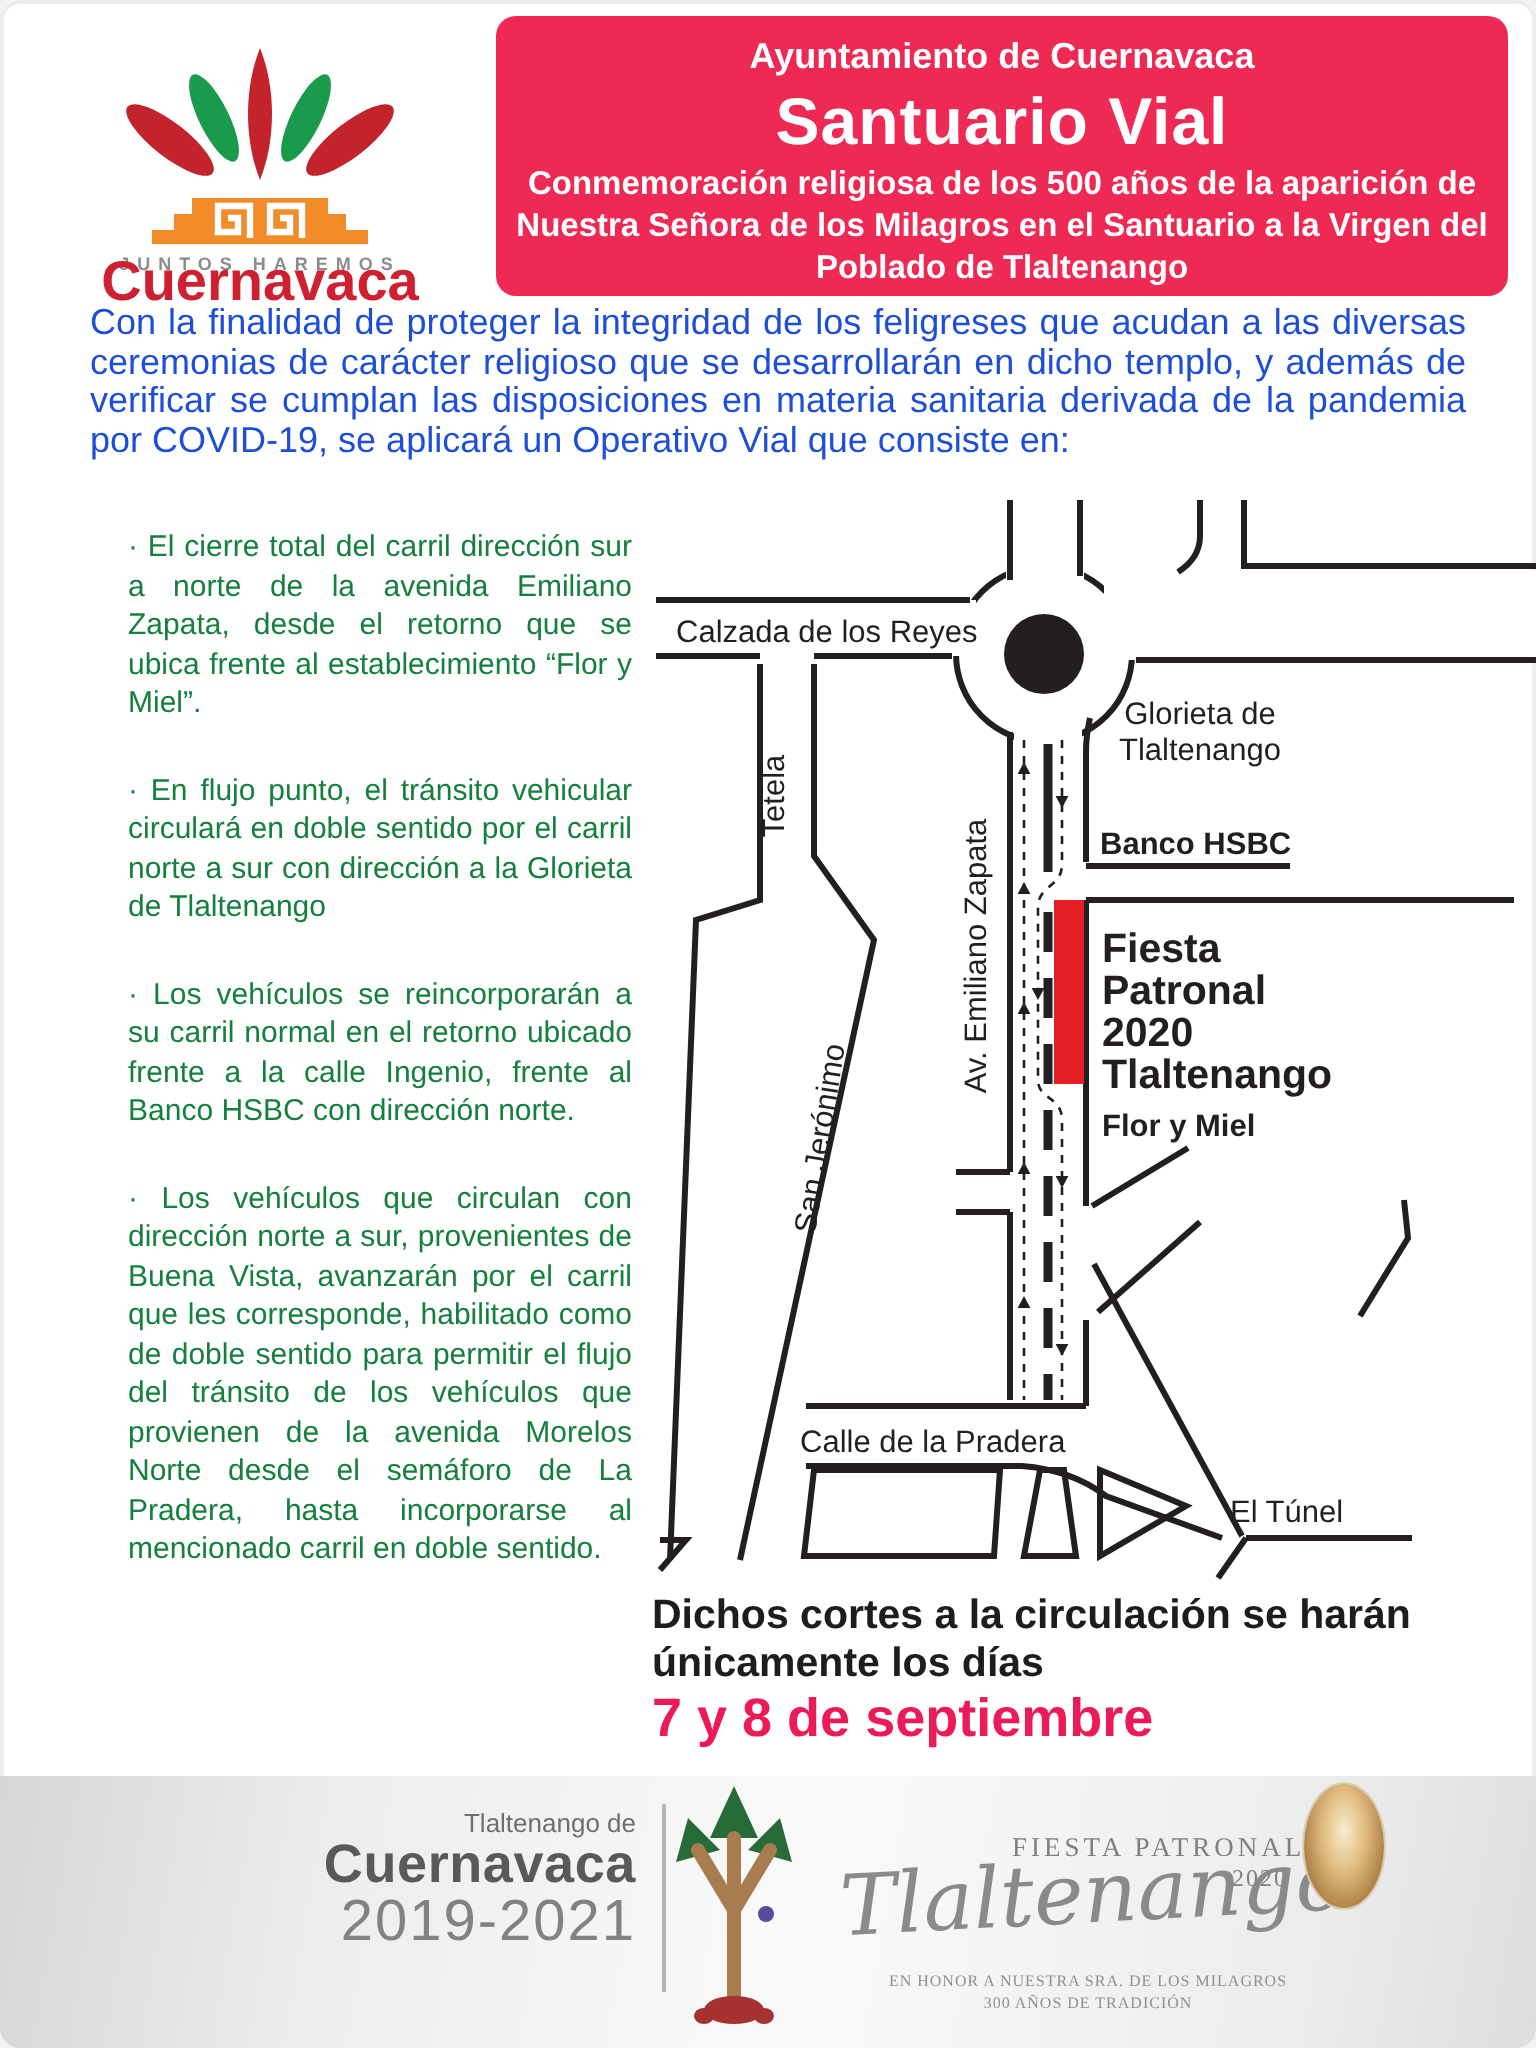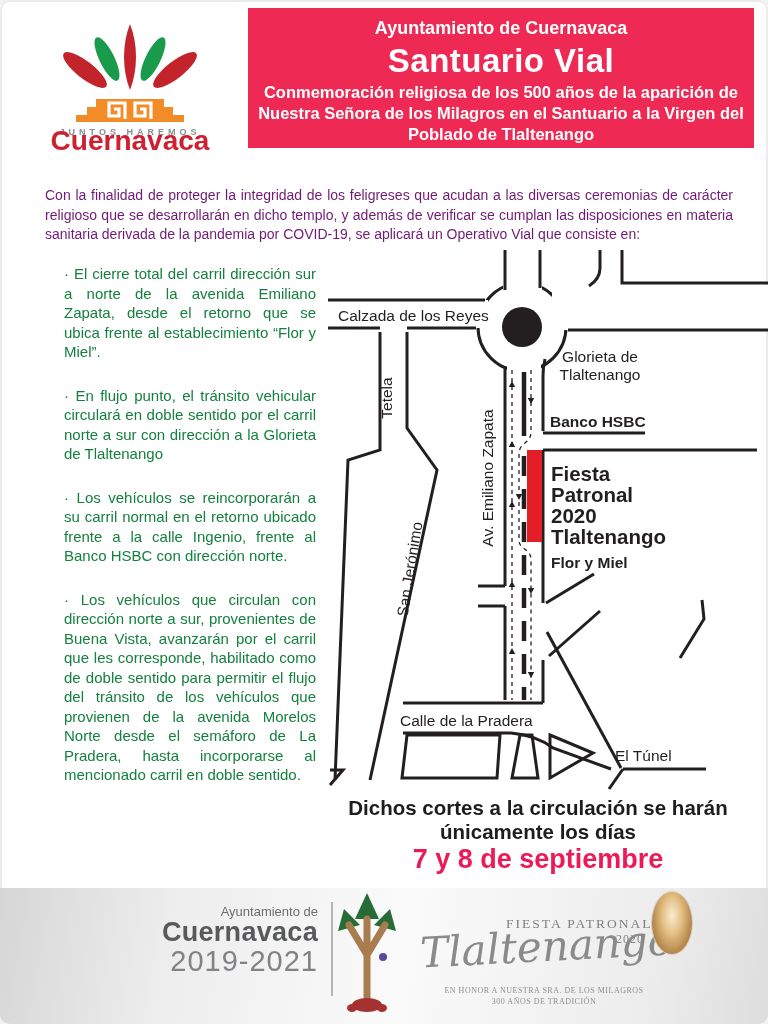--- a/index.html
+++ b/index.html
@@ -5,42 +5,42 @@
   html,body{margin:0;padding:0;background:#f2f2f2;}
   #page{
     position:relative;width:768px;height:1024px;background:#fff;overflow:hidden;
     font-family:"Liberation Sans",sans-serif;color:#2b2b2b;
     box-shadow:inset 0 0 0 2px #ececec;border-radius:10px;
   }
   
   #logo{position:absolute;left:30px;top:10px;width:200px;height:142px;}
   #banner{
     position:absolute;left:248px;top:8px;width:506px;height:140px;
-    background:#EE2A54;border-radius:0;color:#fff;text-align:center;
+    background:#EE2A54;border-radius:10px;color:#fff;text-align:center;
     padding-top:10px;box-sizing:border-box;
   }
   #banner .b-line1{font-size:18px;font-weight:700;margin-bottom:3px;}
   #banner .b-title{font-size:33px;font-weight:800;letter-spacing:.5px;margin-bottom:2px;}
   #banner .b-sub{font-size:16.5px;font-weight:700;line-height:21px;padding:0 8px;}
   
   #intro{
-    position:absolute;left:45px;top:186px;width:688px;
-    font-size:14px;line-height:19.5px;color:#701a75;text-align:justify;
+    position:absolute;left:45px;top:152px;width:688px;
+    font-size:18px;line-height:19.5px;color:#1d4ed8;text-align:justify;
   }
   
   #bullets{position:absolute;left:64px;top:264px;width:252px;}
   #bullets p{margin:0 0 24px 0;font-size:15px;line-height:19.5px;color:#15803d;text-align:justify;}
   
   #map{position:absolute;left:328px;top:248px;width:440px;height:545px;}
   #map text{font-family:"Liberation Sans",sans-serif;fill:#231f20;}
   .mlabel{font-size:15.5px;}
   .mbold{font-size:15.5px;font-weight:700;}
   .mheavy{font-size:20.5px;font-weight:800;}
   
-  #notice{position:absolute;left:326px;top:795px;width:424px;text-align:center;}
+  #notice{position:absolute;left:326px;top:795px;width:424px;text-align:left;}
   #notice .n1{font-size:20.5px;font-weight:800;color:#1d1d1d;line-height:25px;}
   #notice .n2{font-size:20.5px;font-weight:800;color:#1d1d1d;line-height:24px;}
   #notice .nd{font-size:27px;font-weight:800;color:#EC1A56;line-height:30px;}
   
   #footer{
     position:absolute;left:0;top:888px;width:768px;height:136px;
     background:linear-gradient(100deg,#d6d6d6 0%,#ededed 22%,#fafafa 52%,#ececec 85%,#dddddd 100%);
   }
   #ayto{position:absolute;left:120px;top:16px;width:198px;text-align:right;color:#6d6e71;}
   #ayto .a1{font-size:13px;}
@@ -198,21 +198,21 @@
   </svg>
 
   <div id="notice">
     <div class="n1">Dichos cortes a la circulación se harán</div>
     <div class="n2">únicamente los días</div>
     <div class="nd">7 y 8 de septiembre</div>
   </div>
 
   <div id="footer">
     <div id="ayto">
-      <div class="a1">Ayuntamiento de</div>
+      <div class="a1">Tlaltenango de</div>
       <div class="a2">Cuernavaca</div>
       <div class="a3">2019-2021</div>
     </div>
     <div id="f-divider"></div>
     <svg id="tree" viewBox="0 0 58 122">
       <path d="M29,0 L17,26 L41,26 Z" fill="#276c38"></path>
       <path d="M6,16 L0,38 L22,32 Z" fill="#276c38"></path>
       <path d="M52,16 L58,38 L36,32 Z" fill="#276c38"></path>
       <path d="M29,110 L29,44 M29,62 L11,32 M29,62 L47,32 M29,44 L29,26" stroke="#a97c50" stroke-width="7" fill="none" stroke-linecap="round"></path>
       <ellipse cx="29" cy="112" rx="15" ry="7" fill="#a53130"></ellipse>

